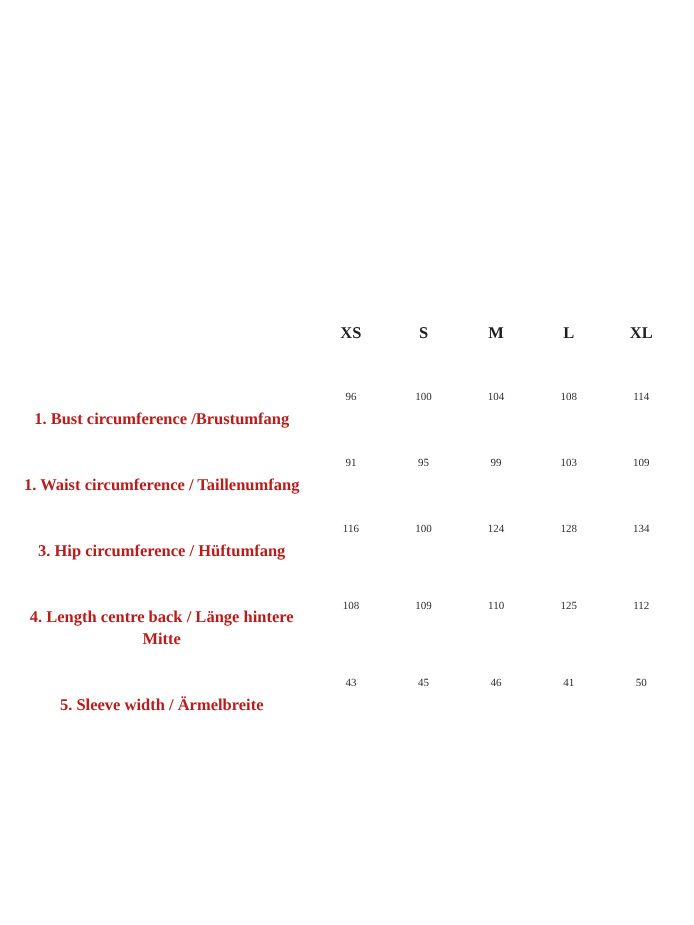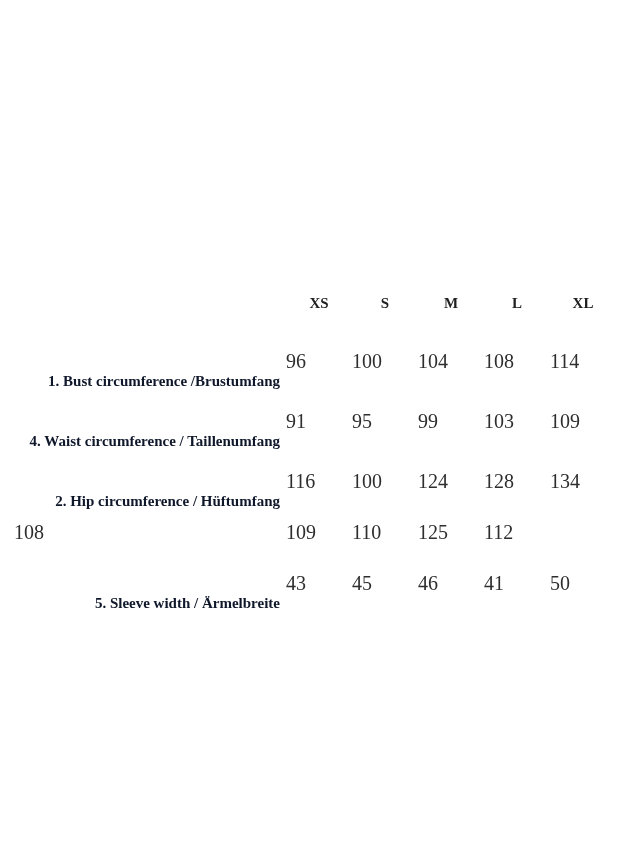--- a/index.html
+++ b/index.html
@@ -29,36 +29,36 @@
     height: 22px;
     margin-bottom: 26px;
   }
   .data-row {
     min-height: 42px;
   }
   .row-label {
     font-weight: 700;
     font-size: 15px;
     line-height: 20px;
-    color: #0f172a;
-    text-align: right;
+    color: #b91c1c;
+    text-align: center;
     padding-right: 6px;
     margin-top: 40px;
   }
   .col-header {
     font-weight: 700;
     font-size: 15px;
     color: #1f1f1f;
     text-align: center;
   }
   .cell-value {
     font-weight: 400;
-    font-size: 20px;
+    font-size: 10px;
     color: #2e2e2e;
-    text-align: left;
+    text-align: center;
   }
 </style>
 </head>
 <body>
 
 <div class="size-chart">
 
   <div class="grid-row header-row">
     <div class="row-label"></div>
     <div class="col-header">XS</div>
@@ -71,38 +71,39 @@
   <div class="grid-row data-row">
     <div class="row-label">1. Bust circumference /Brustumfang</div>
     <div class="cell-value">96</div>
     <div class="cell-value">100</div>
     <div class="cell-value">104</div>
     <div class="cell-value">108</div>
     <div class="cell-value">114</div>
   </div>
 
   <div class="grid-row data-row">
-    <div class="row-label">4. Waist circumference / Taillenumfang</div>
+    <div class="row-label">1. Waist circumference / Taillenumfang</div>
     <div class="cell-value">91</div>
     <div class="cell-value">95</div>
     <div class="cell-value">99</div>
     <div class="cell-value">103</div>
     <div class="cell-value">109</div>
   </div>
 
   <div class="grid-row data-row">
-    <div class="row-label">2. Hip circumference / Hüftumfang</div>
+    <div class="row-label">3. Hip circumference / Hüftumfang</div>
     <div class="cell-value">116</div>
     <div class="cell-value">100</div>
     <div class="cell-value">124</div>
     <div class="cell-value">128</div>
     <div class="cell-value">134</div>
   </div>
 
   <div class="grid-row data-row">
+    <div class="row-label">4. Length centre back / Länge hintere Mitte</div>
     <div class="cell-value">108</div>
     <div class="cell-value">109</div>
     <div class="cell-value">110</div>
     <div class="cell-value">125</div>
     <div class="cell-value">112</div>
   </div>
 
   <div class="grid-row data-row">
     <div class="row-label">5. Sleeve width / Ärmelbreite</div>
     <div class="cell-value">43</div>

